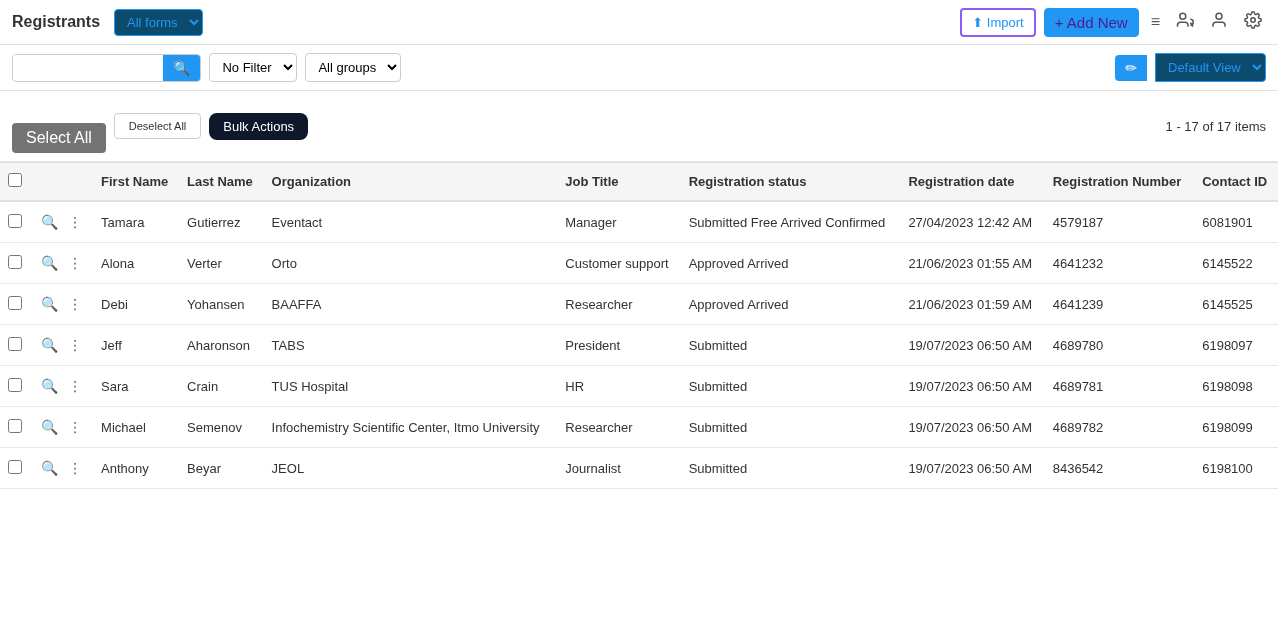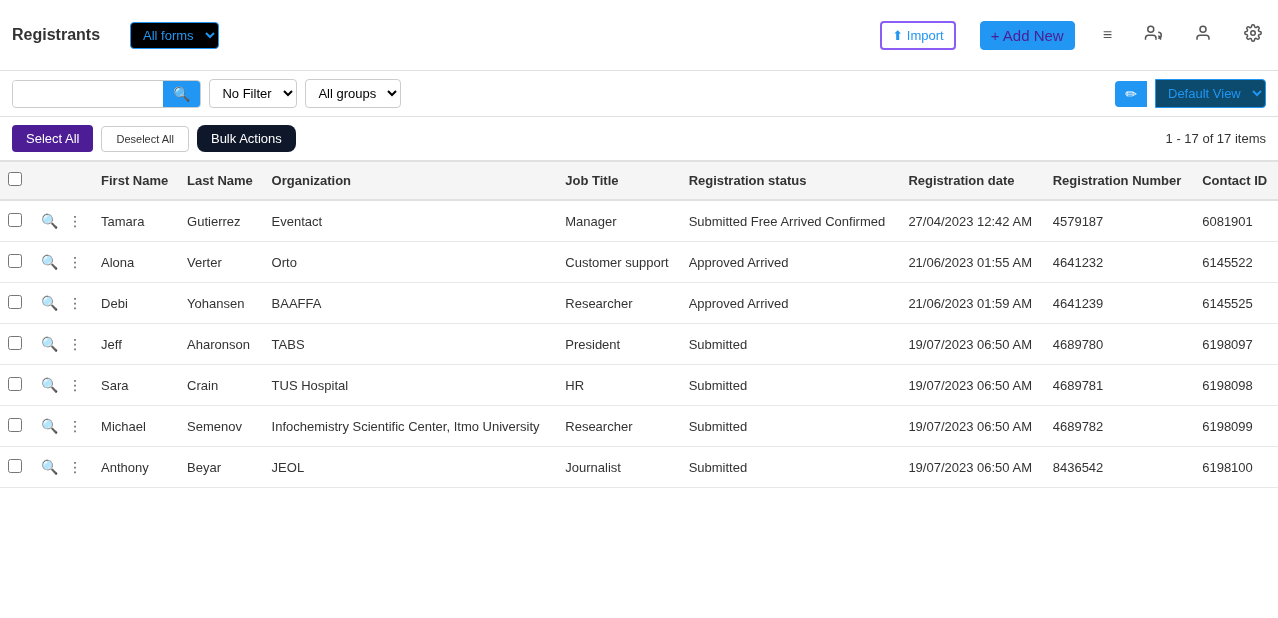--- a/index.html
+++ b/index.html
@@ -1,37 +1,37 @@
 <!DOCTYPE html>
 <html><head>
   <meta charset="utf-8">
   <style>
     * { box-sizing: border-box; margin: 0; padding: 0; }
     body { font-family: Arial, sans-serif; font-size: 13px; color: #333; background: #fff; }
 
     .top-bar {
       display: flex;
       align-items: center;
-      padding: 20px 12px;
+      padding: 7px 12px;
       border-bottom: 1px solid #e0e0e0;
-      gap: 24px;
+      gap: 8px;
     }
     .page-title {
       font-size: 16px;
       font-weight: bold;
       color: #333;
       margin-right: 6px;
     }
     .forms-select {
       border: 1px solid #2196F3;
       color: #2196F3;
       border-radius: 4px;
       padding: 4px 8px;
       cursor: pointer;
-      background: #000000;
+      background: #0c4a6e;
       font-size: 13px;
     }
     .spacer { flex: 1; }
     .top-btn {
       border: 2px solid #8b5cf6;
       color: #2196F3;
       background: #fff;
       border-radius: 4px;
       padding: 5px 10px;
       cursor: pointer;
@@ -113,27 +113,28 @@
     }
 
     .actions-bar {
       display: flex;
       align-items: center;
       padding: 8px 12px;
       border-bottom: 1px solid #e0e0e0;
       gap: 8px;
     }
     .select-all-btn {
-      background: #4c1d95;
+      background: #737373;
       color: #fff;
       border: none;
       border-radius: 4px;
       padding: 6px 14px;
       cursor: pointer;
-      font-size: 13px;
+      font-size: 16px;
+      margin-top: 24px;
     }
     .deselect-all-btn {
       background: #fff;
       color: #333;
       border: 1px solid #ccc;
       border-radius: 4px;
       padding: 6px 14px;
       cursor: pointer;
       font-size: 11px;
     }

